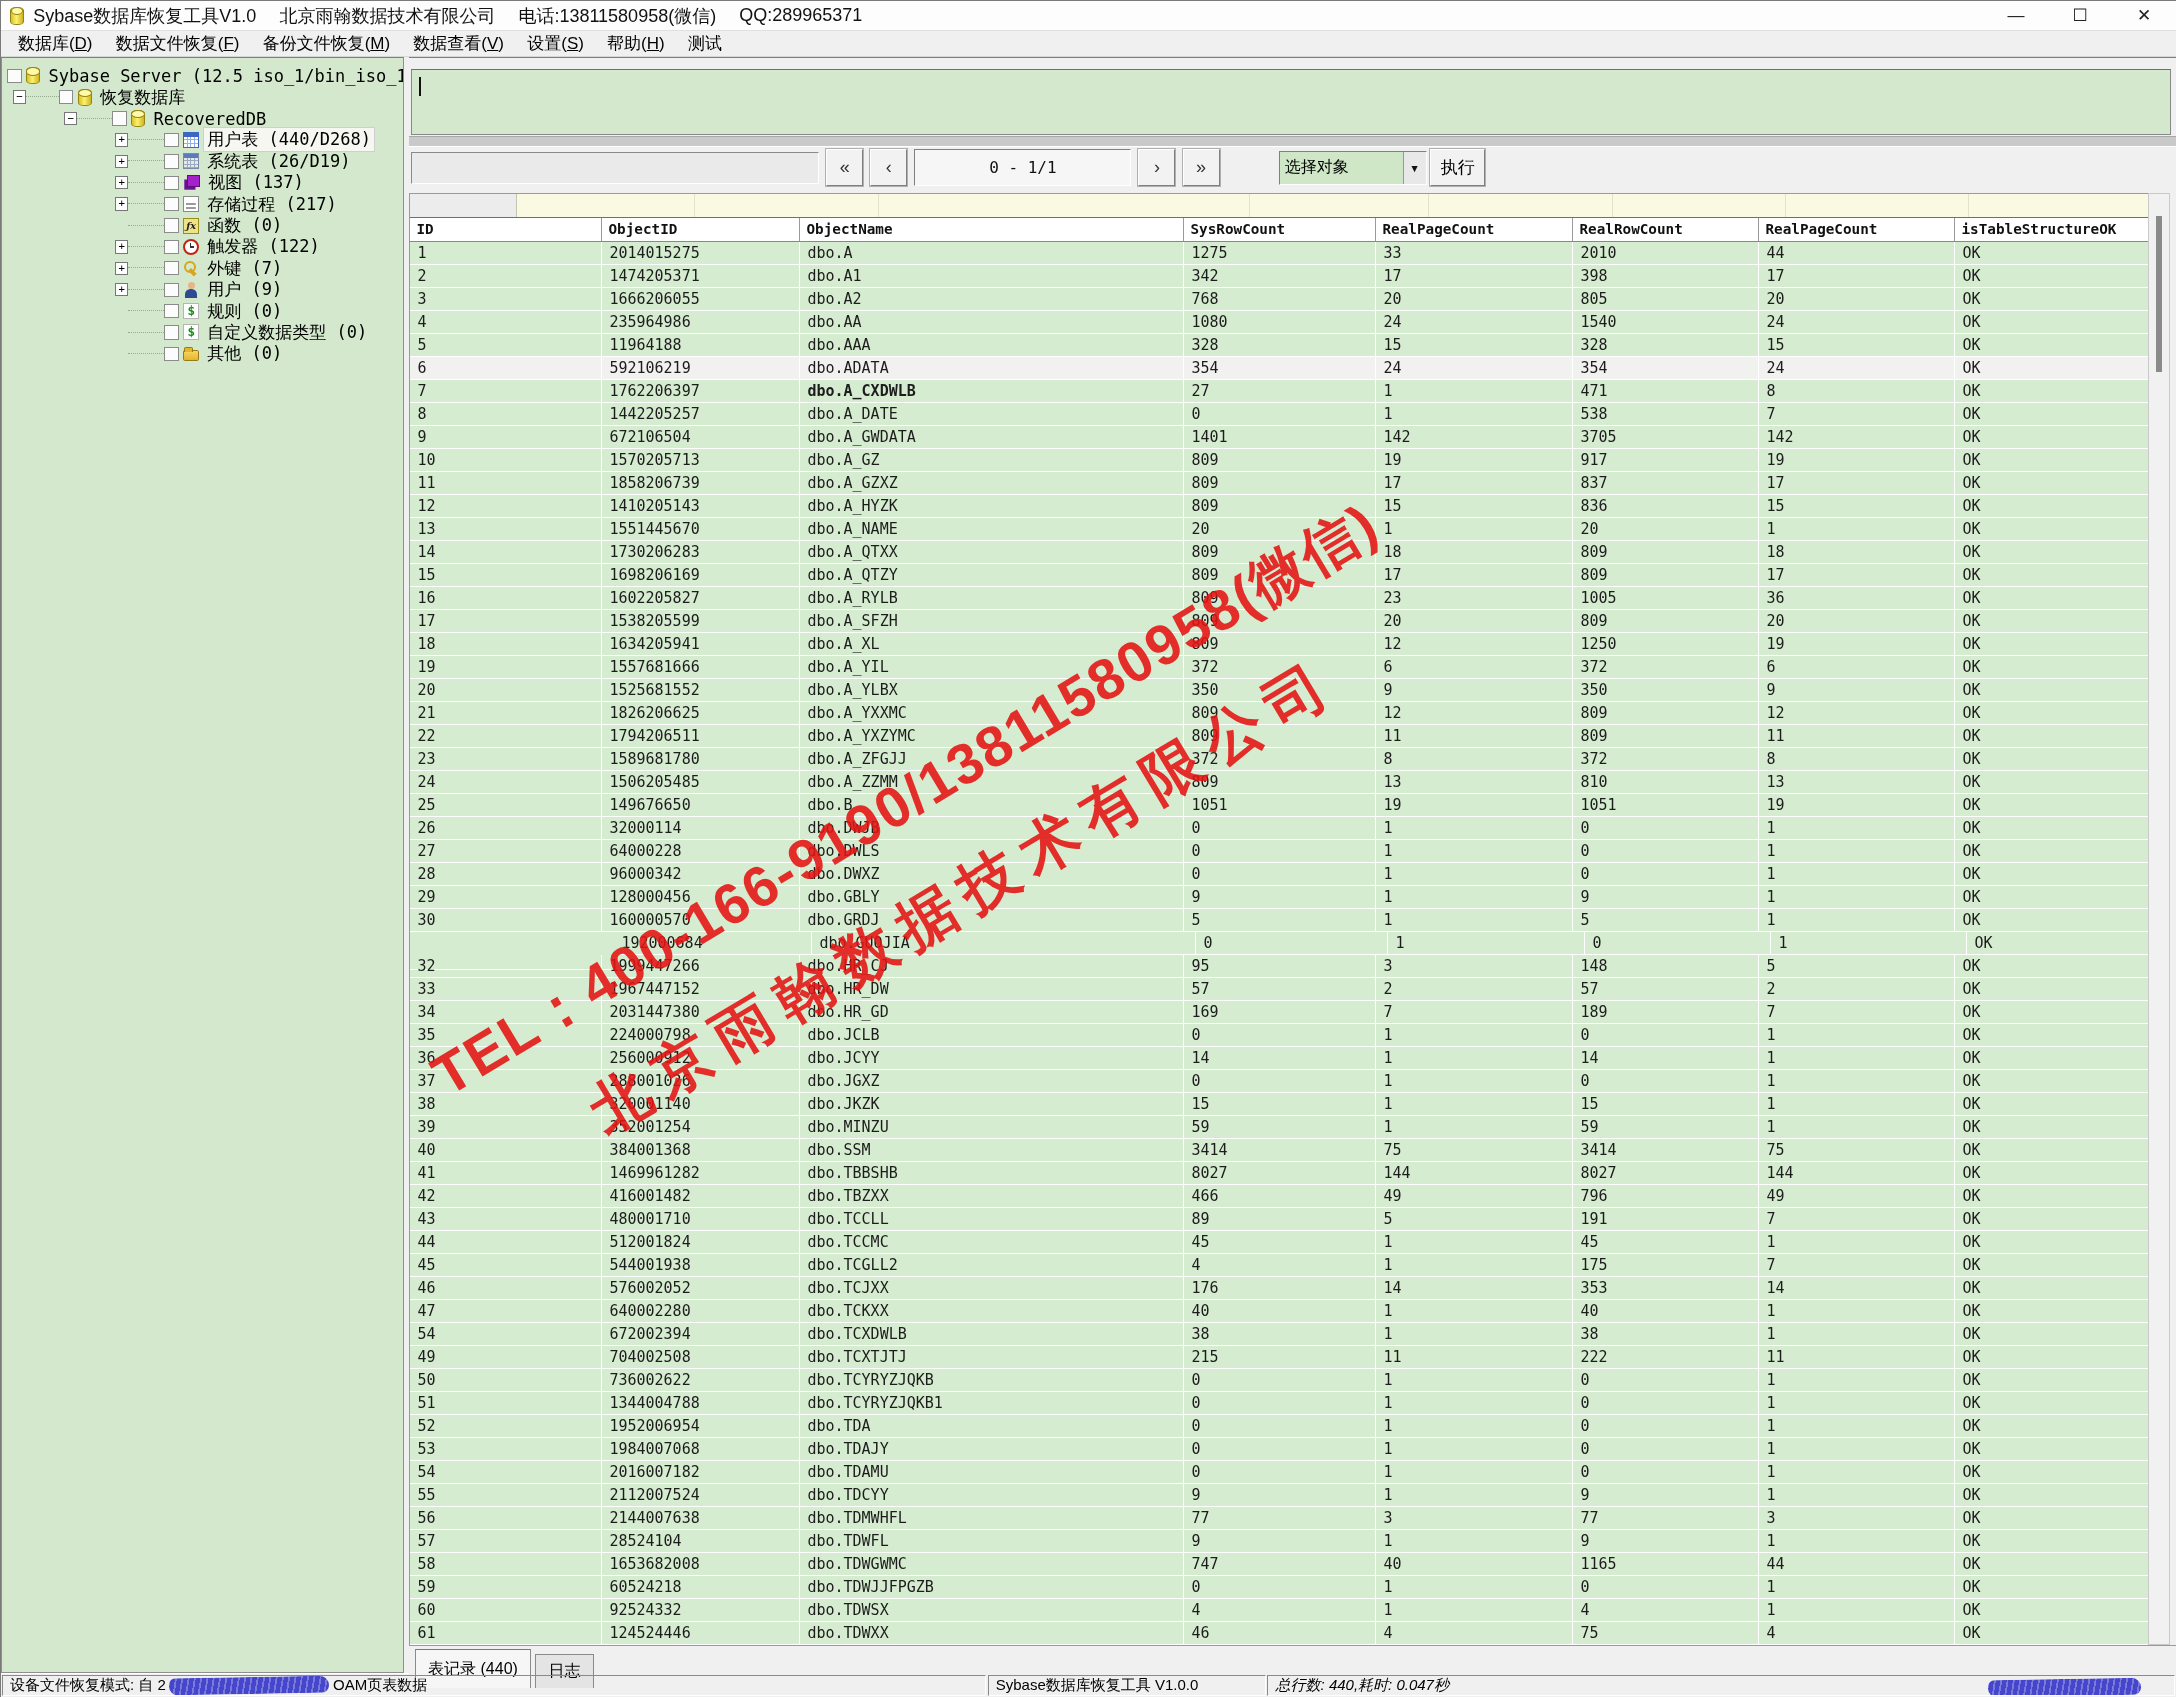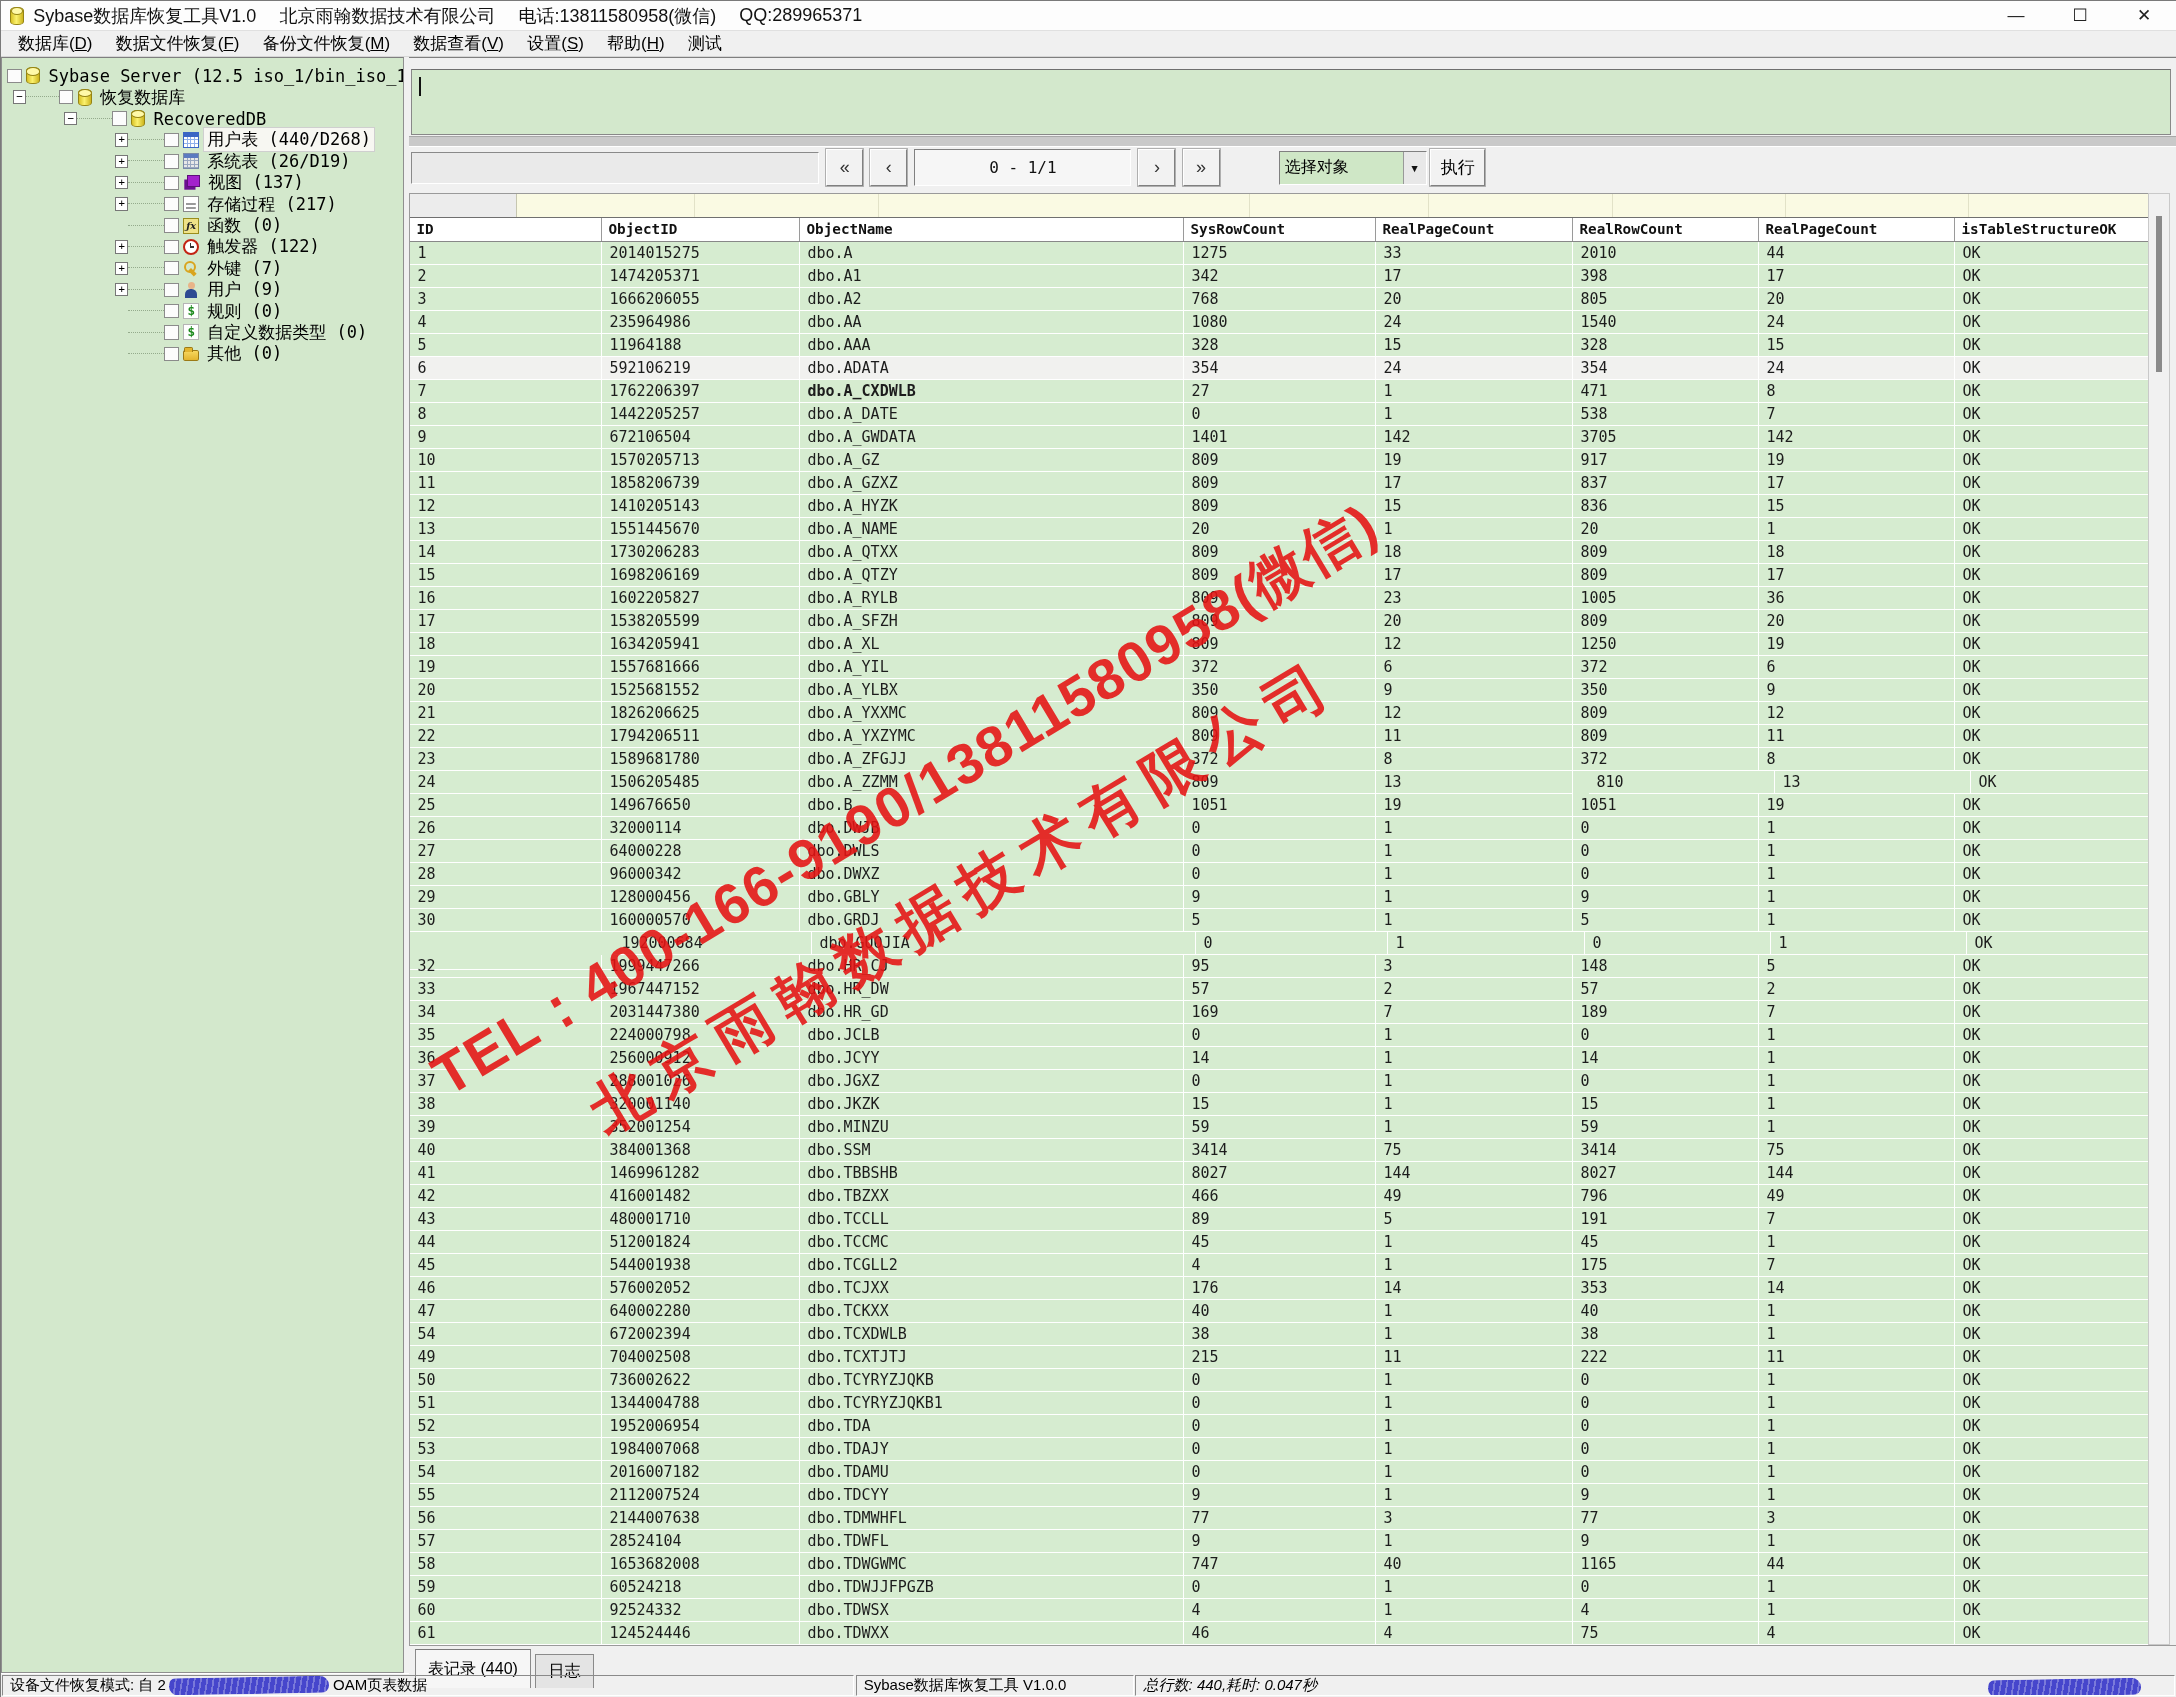--- a/index.html
+++ b/index.html
@@ -97,21 +97,21 @@
   .watermark .wm2 { font-size:59px; font-weight:bold; letter-spacing:12.5px; margin-top:34px; white-space:nowrap; }
 
   
   .tabstrip { height:43px; flex:none; border-top:0.9px solid #9a9a9a; background:#f0f0f0; display:flex; align-items:flex-end; padding-left:5.3px; }
   .tab { height:34px; padding:0 12.5px; display:flex; align-items:center; font-size:16px; color:#000; border:0.9px solid #8a8a8a; border-bottom:none; background:#e4e4e4; margin-right:3.6px; }
   .tab.active { background:#f6f6f6; height:39px; border-top:1.8px solid #7a7a7a; }
 
   
   .statusbar { height:24px; flex:none; background:#f0f0f0; display:flex; border-top:0.9px solid #fff; }
   .status-cell { border:0.9px solid; border-color:#8a8a8a #fff #fff #8a8a8a; margin:0.9px; display:flex; align-items:center; font-size:15px; color:#000; padding:0 7.1px; white-space:nowrap; overflow:hidden; position:relative; }
-  .sc-left { width:852px; flex:none; }
+  .sc-left { width:984px; flex:none; }
   .sc-mid { width:278px; flex:none; }
   .sc-right { flex:1;font-style:italic; }
   .scribble { display:inline-block; height:17px; background:#4646cc; background-image:repeating-linear-gradient(100deg, rgba(255,255,255,.28) 0 1.8px, transparent 1.8px 6.2px); border-radius:8px 11.6px 9px 10.7px; margin:0 3.6px; transform:rotate(-1deg); }
   .scr-a { width:160px; }
   .scr-b { width:153px; position:absolute; right:30px; top:2.7px; }
 </style>
 </head>
 <body>
 
 <div id="root">
@@ -513,21 +513,21 @@
                 <div class="t-cell" style="width: 186px;">372</div>
                 <div class="t-cell" style="width: 196px;">8</div>
                 <div class="t-cell" style="width: 194px;">OK</div>
               </div>
               <div class="t-row">
                 <div class="t-cell" style="width: 192px;">24</div>
                 <div class="t-cell" style="width: 198px;">1506205485</div>
                 <div class="t-cell" style="width: 384px;">dbo.A_ZZMM</div>
                 <div class="t-cell" style="width: 192px;">809</div>
                 <div class="t-cell" style="width: 197px;">13</div>
-                <div class="t-cell" style="width: 186px; margin-left: 16px;">810</div>
+                <div class="t-cell" style="width: 186px;">810</div>
                 <div class="t-cell" style="width: 196px;">13</div>
                 <div class="t-cell" style="width: 194px;">OK</div>
               </div>
               <div class="t-row">
                 <div class="t-cell" style="width: 192px;">25</div>
                 <div class="t-cell" style="width: 198px;">149676650</div>
                 <div class="t-cell" style="width: 384px;">dbo.B</div>
                 <div class="t-cell" style="width: 192px;">1051</div>
                 <div class="t-cell" style="width: 197px;">19</div>
                 <div class="t-cell" style="width: 186px;">1051</div>

